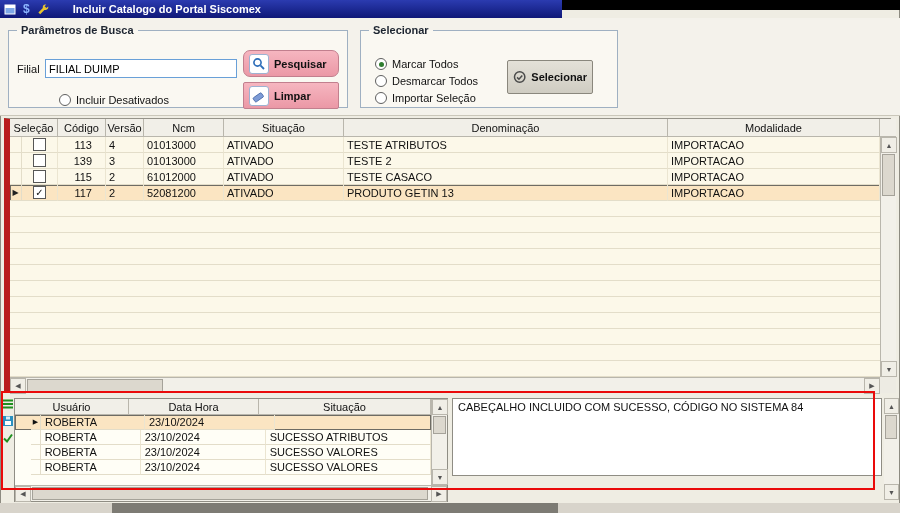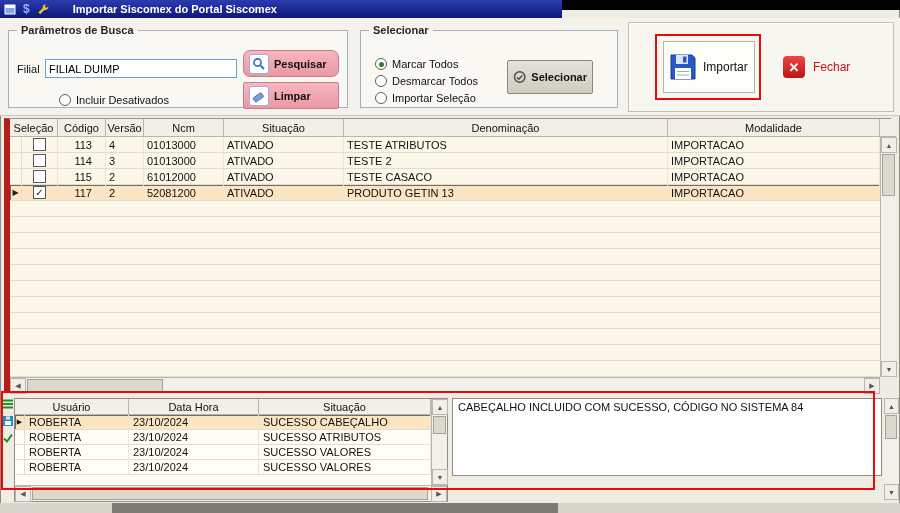--- a/index.html
+++ b/index.html
@@ -104,21 +104,21 @@
   .side-icons { position:absolute; left:1px; top:398px; width:13px;
                 display:flex; flex-direction:column; gap:5px; align-items:center; }
   .side-icons .si { width:12px; height:12px; cursor:pointer; }
 
   .log-grid { position:absolute; left:14px; top:398px; width:434px; height:104px;
               background:#FFFEF6; border:1px solid #8f8d84; }
   .lg-header { display:flex; height:16px; width:416px; }
   .lg-hcell { background:#F1EFE8; border-right:1px solid #b9b6ac; border-bottom:1px solid #b9b6ac;
               display:flex; align-items:center; justify-content:center; white-space:nowrap; overflow:hidden; }
   .lg-body { position:absolute; left:0; top:16px; width:416px; height:70px; overflow:hidden; }
-  .lg-row { display:flex; height:15px; }
+  .lg-row { display:flex; height:15px;padding-left:16px; }
   .lg-row.active { background:#FBE5C2; box-shadow: inset 0 0 0 1px #6e6c64; }
   .lg-cell { border-right:1px solid #EBE5D1; border-bottom:1px solid #E3DDC9; display:flex;
              align-items:center; padding:0 4px; white-space:nowrap; overflow:hidden; height:15px; }
   .lg-cell.ind { padding:0; justify-content:center; font-size:7px; border-right-color:#E3DDC9; }
   .lg-cell.ind.on::after { content:"▶"; }
   .lg-vscroll { left:416px; top:0; width:16px; height:86px; border-left:1px solid #b9b6ac; }
   .lg-hscroll { left:0; top:86px; width:432px; height:16px; border-top:1px solid #b9b6ac; }
 
   .message-panel { position:absolute; left:452px; top:398px; width:430px; height:78px;
                    background:#fff; border:1px solid #8f8d84; padding:2px 5px; overflow:hidden; }
@@ -134,21 +134,21 @@
 
   <div class="titlebar">
     <svg width="12" height="11">
         <rect x="1" y="1" width="10" height="9" fill="#7fa8e8" stroke="#fff"></rect>
         <rect x="1" y="1" width="10" height="3" fill="#fff"></rect>
       </svg>
     <span class="dollar-icon">$</span>
     <svg width="13" height="13" viewBox="0 0 13 13">
         <path d="M11.2 3.4 a2.8 2.8 0 1 1 -1.9 -1.9 L7.6 3.2 9.4 5 z M8.6 5.8 3.2 11.2 1.4 9.4 6.8 4 z" fill="#e8c52e"></path>
       </svg>
-    <span class="tb-title">Importar Siscomex do Portal Siscomex</span>
+    <span class="tb-title">Incluir Catalogo do Portal Siscomex</span>
   </div>
   <div class="black-bar"></div>
 
   <div class="toolbar">
 
     <fieldset class="group params-group">
       <legend>Parâmetros de Busca</legend>
       <span class="filial-label">Filial</span>
       <input class="filial-input" value="FILIAL DUIMP" style="">
       <div class="radio-row incluir-radio">
@@ -192,38 +192,20 @@
         </div>
       <div class="btn btn-selecionar">
         <svg width="18" height="18" viewBox="0 0 18 18">
             <circle cx="9" cy="9" r="7" fill="none" stroke="#4a4a4a" stroke-width="2"></circle>
             <path d="M5.5 9.5 l2.5 2.5 l4.5 -5" fill="none" stroke="#4a4a4a" stroke-width="2"></path>
           </svg>
         <span>Selecionar</span>
       </div>
     </fieldset>
 
-    <div class="actions-panel">
-      <div class="btn btn-importar">
-        <svg width="30" height="30" viewBox="0 0 30 30">
-          <path d="M3 3 h21 l3 3 v21 h-24 z" fill="#2a57c8" stroke="#1a3a90"></path>
-          <rect x="8" y="3" width="12" height="9" fill="#dce6f8"></rect>
-          <rect x="15" y="4.5" width="3.5" height="6" fill="#2a57c8"></rect>
-          <rect x="7" y="16" width="16" height="11" fill="#ffffff"></rect>
-          <line x1="9" y1="19.5" x2="21" y2="19.5" stroke="#9aa8c8"></line>
-          <line x1="9" y1="23" x2="21" y2="23" stroke="#9aa8c8"></line>
-        </svg>
-        <span class="lbl">Importar</span>
-      </div>
-      <div class="annotation-rect importar-rect"></div>
-      <div class="btn btn-fechar">
-        <span class="x-icon"></span>
-        <span>Fechar</span>
-      </div>
-    </div>
   </div>
 
   <div class="main-grid">
     <div class="mg-header">
         <div class="mg-hcell" style="width: 48px;">Seleção</div>
         <div class="mg-hcell" style="width: 48px;">Código</div>
         <div class="mg-hcell" style="width: 38px;">Versão</div>
         <div class="mg-hcell" style="width: 80px;">Ncm</div>
         <div class="mg-hcell" style="width: 120px;">Situação</div>
         <div class="mg-hcell" style="width: 324px;">Denominação</div>
@@ -241,21 +223,21 @@
           <div class="mg-cell" style="width:80px">01013000</div>
           <div class="mg-cell" style="width:120px">ATIVADO</div>
           <div class="mg-cell" style="width:324px">TESTE ATRIBUTOS</div>
           <div class="mg-cell" style="width:212px">IMPORTACAO</div>
         </div>
         <div class="mg-row">
           <div class="mg-cell ind " style="width:12px"></div>
           <div class="mg-cell chk" style="width:36px">
             <span class="checkbox "></span>
           </div>
-          <div class="mg-cell num" style="width:48px">114</div>
+          <div class="mg-cell num" style="width:48px">139</div>
           <div class="mg-cell" style="width:38px">3</div>
           <div class="mg-cell" style="width:80px">01013000</div>
           <div class="mg-cell" style="width:120px">ATIVADO</div>
           <div class="mg-cell" style="width:324px">TESTE 2</div>
           <div class="mg-cell" style="width:212px">IMPORTACAO</div>
         </div>
         <div class="mg-row">
           <div class="mg-cell ind " style="width:12px"></div>
           <div class="mg-cell chk" style="width:36px">
             <span class="checkbox "></span>
@@ -324,21 +306,20 @@
     <div class="lg-header">
         <div class="lg-hcell" style="width: 114px;">Usuário</div>
         <div class="lg-hcell" style="width: 130px;">Data Hora</div>
         <div class="lg-hcell" style="width: 172px;">Situação</div>
       </div>
     <div class="lg-body">
         <div class="lg-row active">
           <div class="lg-cell ind on" style="width:10px"></div>
           <div class="lg-cell" style="width:104px">ROBERTA</div>
           <div class="lg-cell" style="width:130px">23/10/2024</div>
-          <div class="lg-cell" style="width:172px">SUCESSO CABEÇALHO</div>
         </div>
         <div class="lg-row">
           <div class="lg-cell ind " style="width:10px"></div>
           <div class="lg-cell" style="width:104px">ROBERTA</div>
           <div class="lg-cell" style="width:130px">23/10/2024</div>
           <div class="lg-cell" style="width:172px">SUCESSO ATRIBUTOS</div>
         </div>
         <div class="lg-row">
           <div class="lg-cell ind " style="width:10px"></div>
           <div class="lg-cell" style="width:104px">ROBERTA</div>

